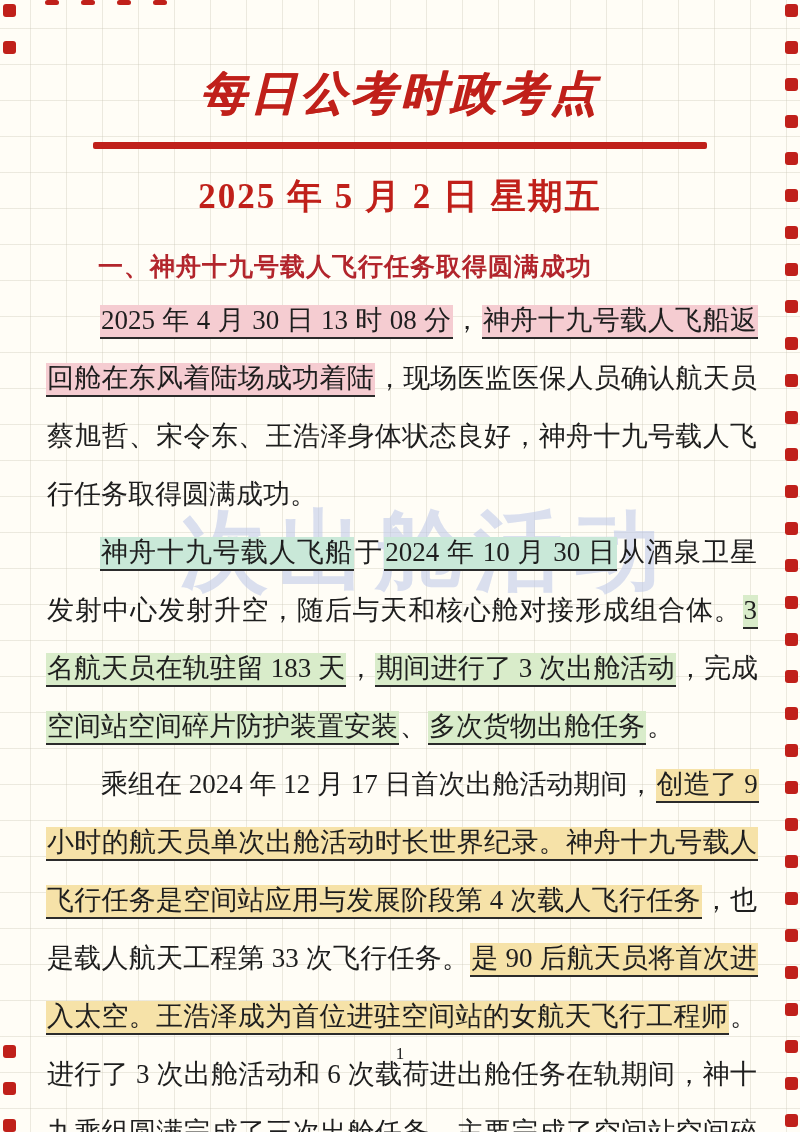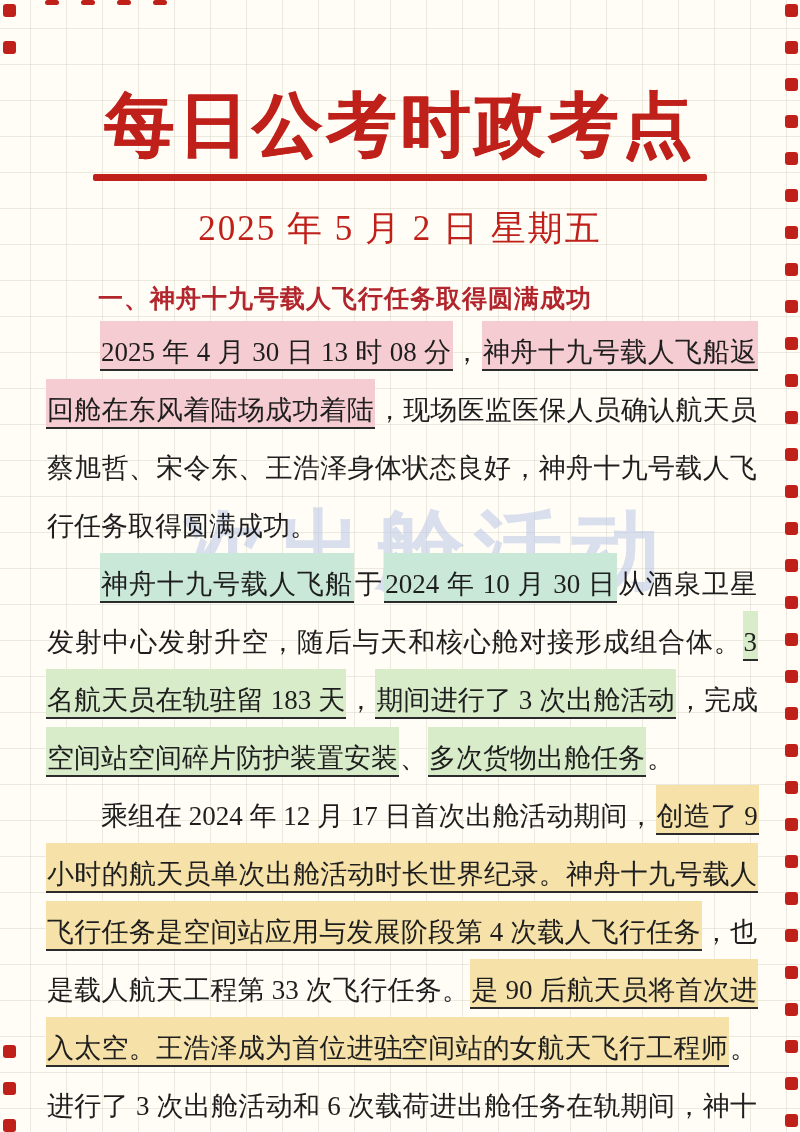--- a/index.html
+++ b/index.html
@@ -49,40 +49,41 @@
     z-index:0;
     white-space:nowrap;
     font-weight:bold;
     user-select:none;
   }
   .content{
     position:relative;
     z-index:1;
   }
   .page-title{
-    margin:84px 0 0 0;
+    margin:52px 0 0 0;
     text-align:center;
-    font-size:70px;
+    font-size:46px;
     line-height:84px;
     font-weight:900;
     letter-spacing:4px;
     color:var(--title-red);
     text-shadow:1px 0 0 currentColor;
+    font-style:italic;
   }
   .title-underline{
     width:614px;height:7px;
     margin:6px auto 0 auto;
     background:var(--title-red);
     border-radius:2px;
   }
   .date-line{
     margin-top:24px;
     text-align:center;
     font-size:35px;
-    font-weight:normal;
+    font-weight:bold;
     letter-spacing:2px;
     color:var(--title-red);
   }
   .section-heading{
     margin:30px 44px 0 98px;
     font-size:25px;
     font-weight:bold;
     letter-spacing:1px;
     color:var(--heading-red);
   }
@@ -90,21 +91,21 @@
     margin:8px 42px 0 46px;
     font-size:27px;
     line-height:58px;
     text-align:justify;
   }
   .para{
     margin:0;
     text-indent:2em;
   }
   .run{
-    padding:16px 1px 2px 1px;
+    padding:0 1px 2px 1px;
     -webkit-box-decoration-break:clone;
     box-decoration-break:clone;
   }
   .run.pink{background:var(--highlight-pink);border-bottom:2px solid #2b2b2b;}
   .run.mint{background:var(--highlight-mint);border-bottom:2px solid #2b2b2b;}
   .run.green{background:var(--highlight-green);border-bottom:2px solid #2b2b2b;}
   .run.yellow{background:var(--highlight-yellow);border-bottom:2px solid #2b2b2b;}
   .page-number{
     position:absolute;
     top:1044px;left:0;

